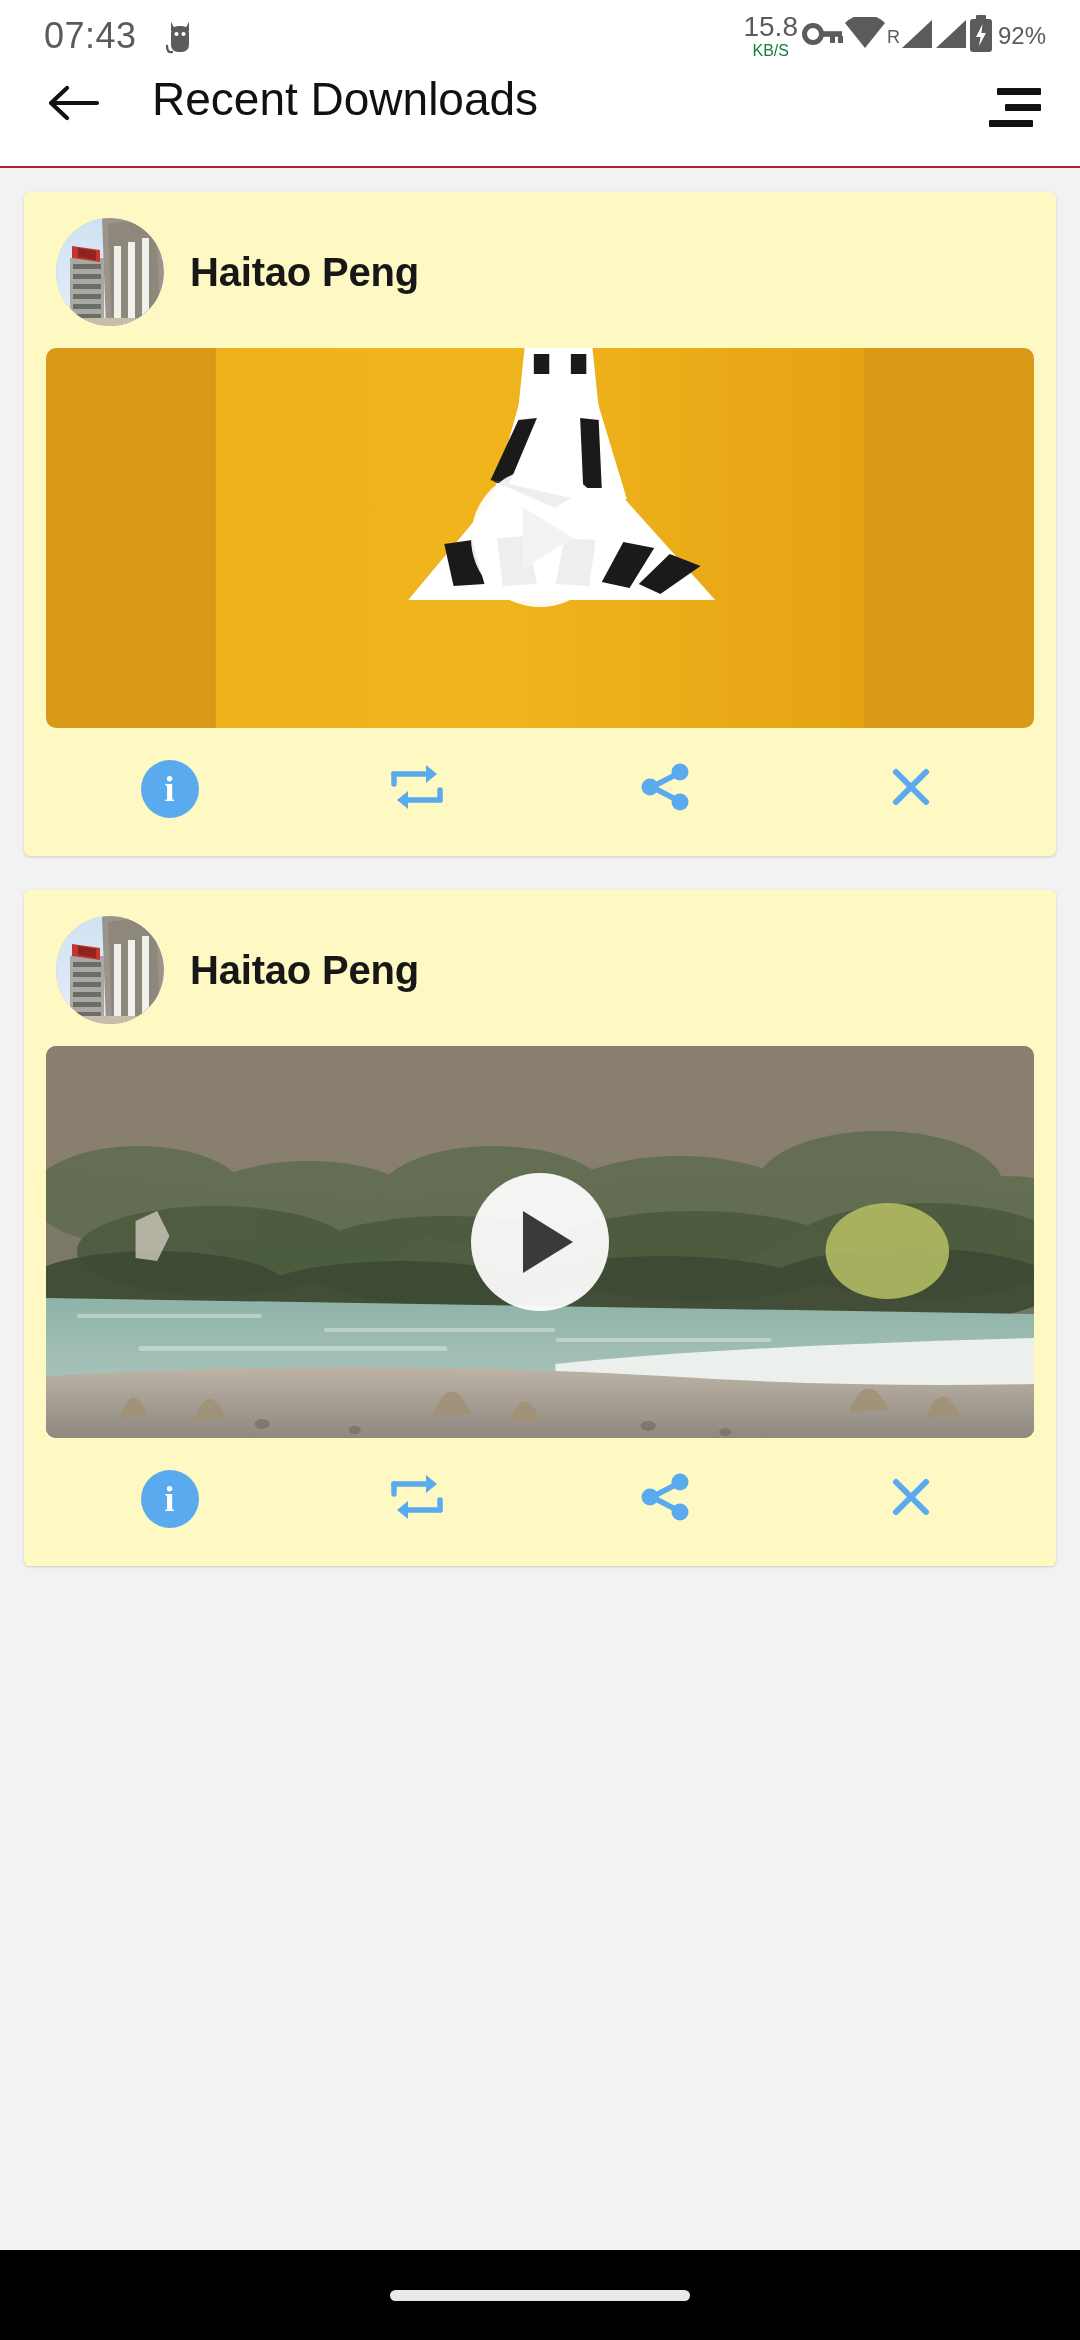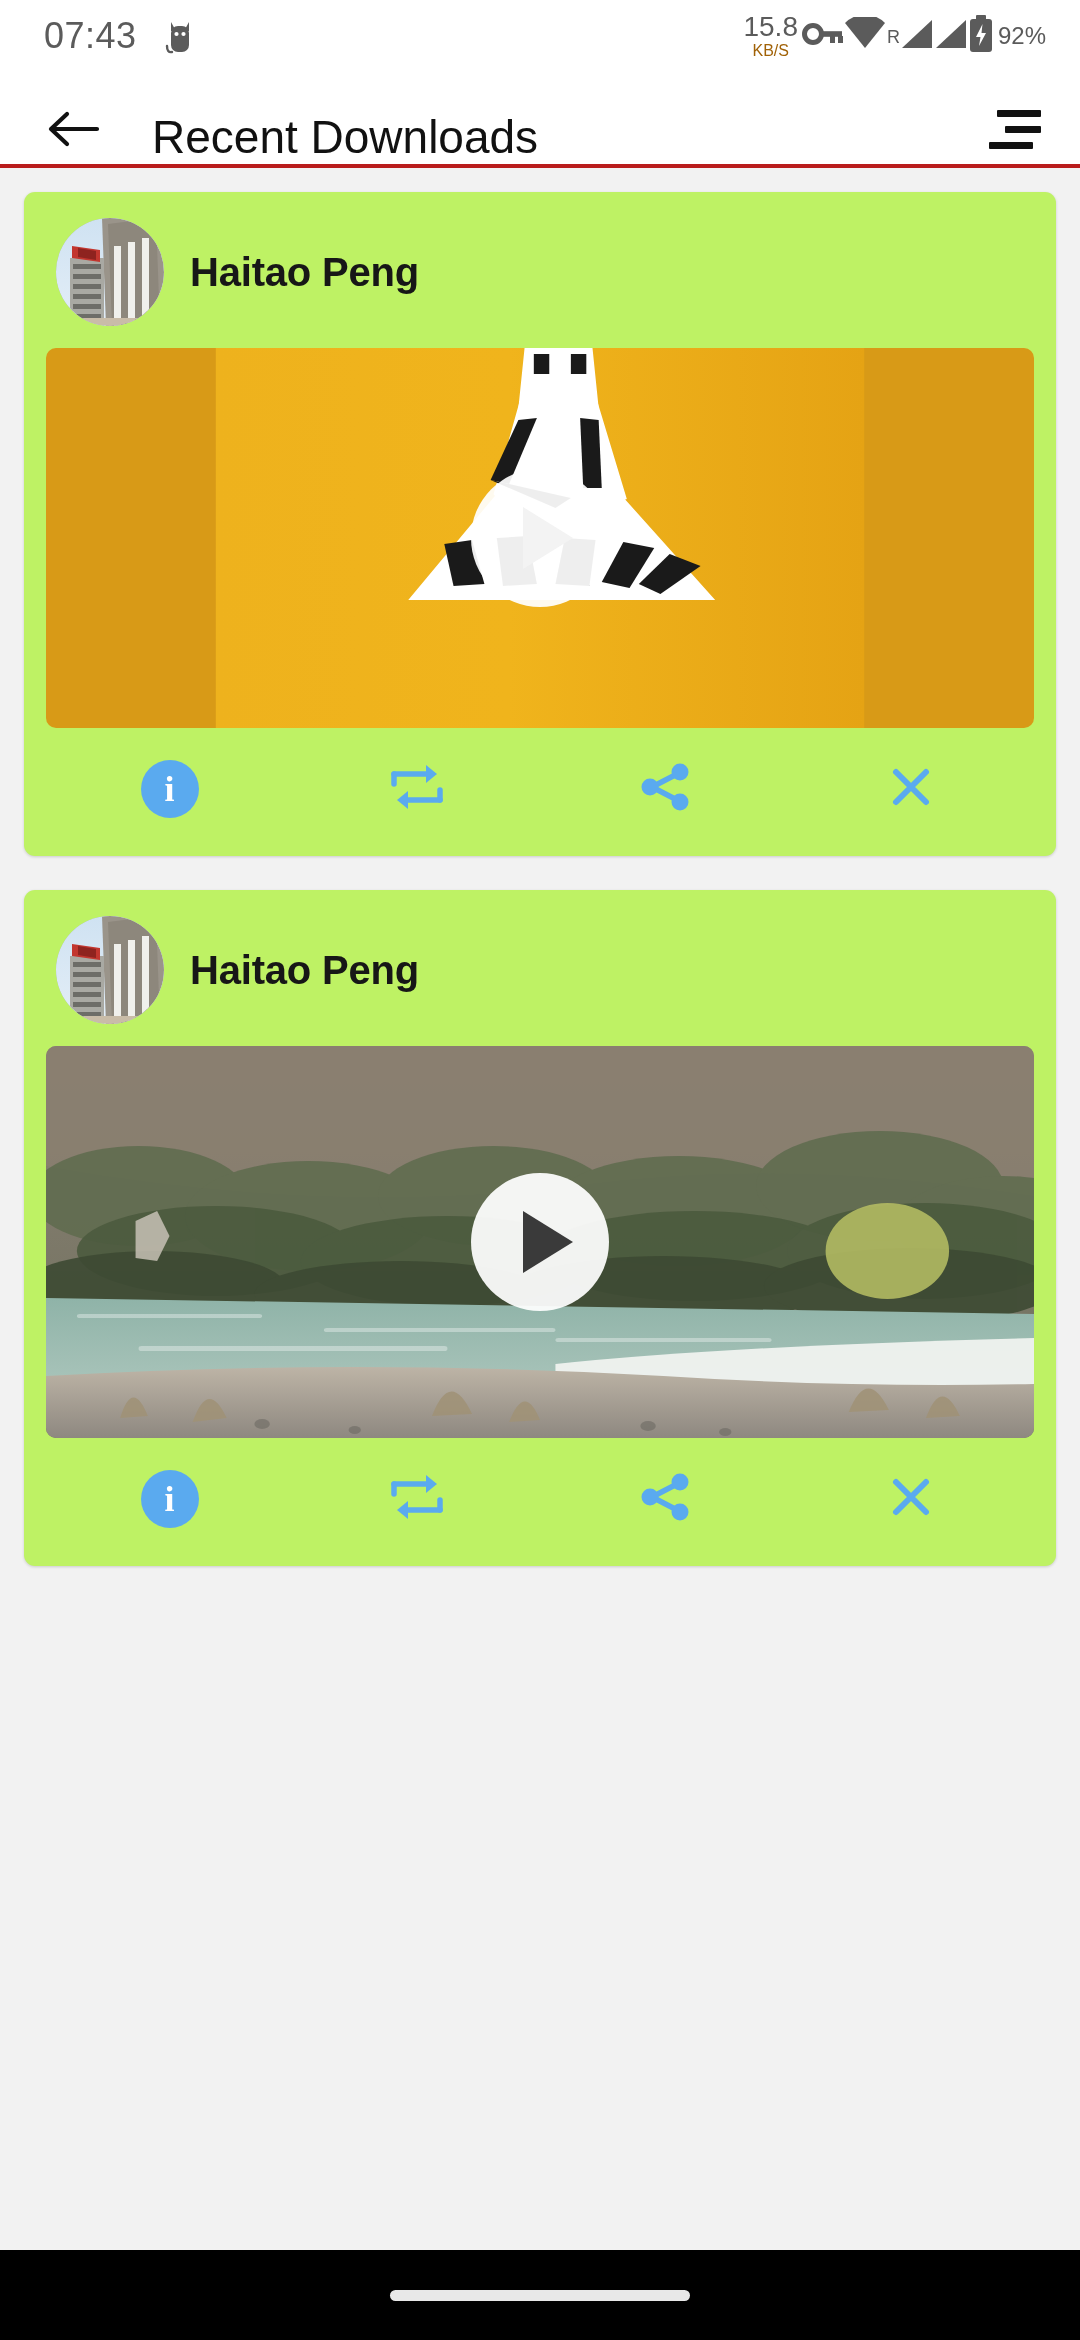--- a/index.html
+++ b/index.html
@@ -24,35 +24,35 @@
   }
   .sb-left{ display:flex; align-items:center; gap:26px; }
   .sb-spacer{ flex:1; }
   .sb-right{ display:flex; align-items:center; gap:0; }
   .cat-icon{ width:34px; height:36px; display:block; }
   .net-speed{
     display:flex; flex-direction:column; align-items:center; line-height:1;
     margin-right:4px;
   }
   .net-speed .ns-val{ font-size:28px; color:#5b5b5b; }
-  .net-speed .ns-unit{ font-size:16px; color:#a16207; margin-top:2px; }
+  .net-speed .ns-unit{ font-size:16px; color:#15803d; margin-top:2px; }
   .sb-ico{ display:block; }
   .roam-wrap{ position:relative; display:flex; align-items:flex-start; }
   .roam-r{
     font-size:18px; color:#5b5b5b; line-height:1; margin-left:1px; margin-top:1px;
   }
   .batt-pct{ font-size:24px; color:#5b5b5b; margin-left:4px; }
 
   
   .app-bar{
     height:96px;
-    display:flex; align-items:flex-end;
+    display:flex; align-items:flex-start;
     padding:0 30px 0 40px;
     background:#ffffff;
-    border-bottom:4px solid #b91c1c;
+    border-bottom:2px solid #b91c1c;
   }
   .back-btn{ width:66px; height:66px; display:flex; align-items:center; justify-content:center; }
   .app-title{
     font-size:46px; color:#111111; font-weight:400;
     margin-left:46px; letter-spacing:0px; white-space:nowrap;
   }
   .ab-spacer{ flex:1; }
   .menu-btn{ width:70px; height:70px; display:flex; align-items:center; justify-content:center; }
   .menu-lines{ display:flex; flex-direction:column; align-items:flex-end; gap:9px; }
   .menu-lines i{ display:block; height:7px; background:#111111; border-radius:1px; }
@@ -62,22 +62,22 @@
 
   
   .page{
     background:#f2f2f2;
     height:calc(2340px - 72px - 96px - 90px);
     padding:24px 24px 0 24px;
     overflow:hidden;
   }
 
   .card{
-    background:#bef264;
-    border-radius:11px;
+    background:#fef9c3;
+    border-radius:6px;
     box-shadow:0 1px 3px rgba(0,0,0,.16);
     padding:22px 22px 10px 22px;
     margin-bottom:34px;
   }
 
   .card-head{ display:flex; align-items:center; gap:26px; padding:4px 0 6px 10px; }
   .avatar{
     width:108px; height:108px; border-radius:50%;
     overflow:hidden; flex:0 0 auto; position:relative;
     background:#b9c7d4;

